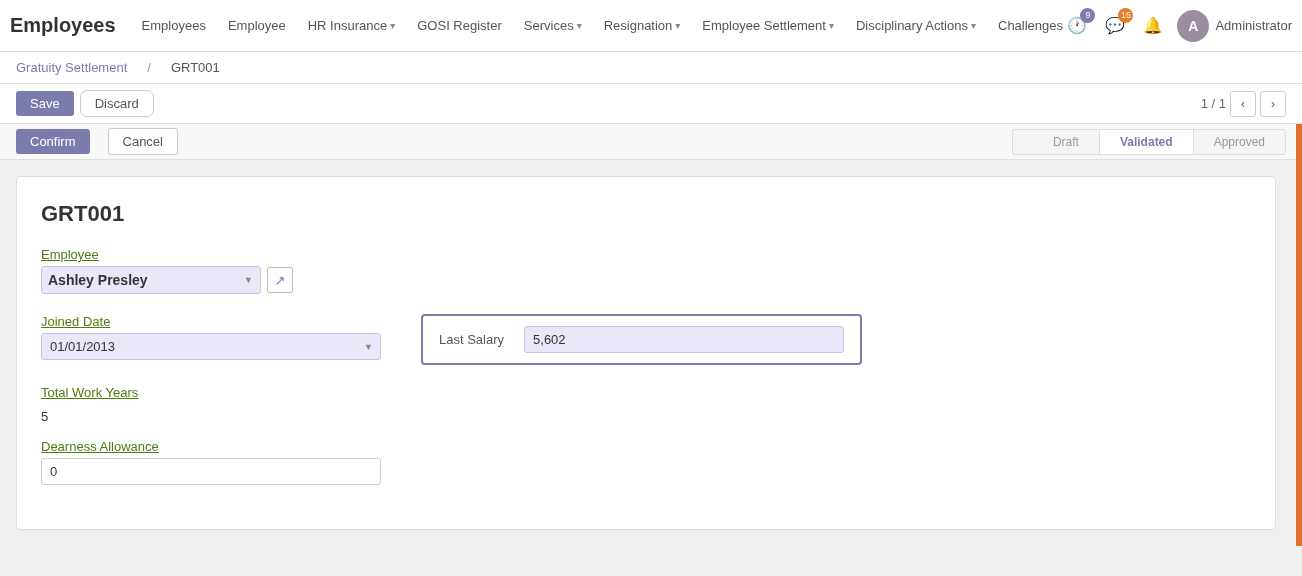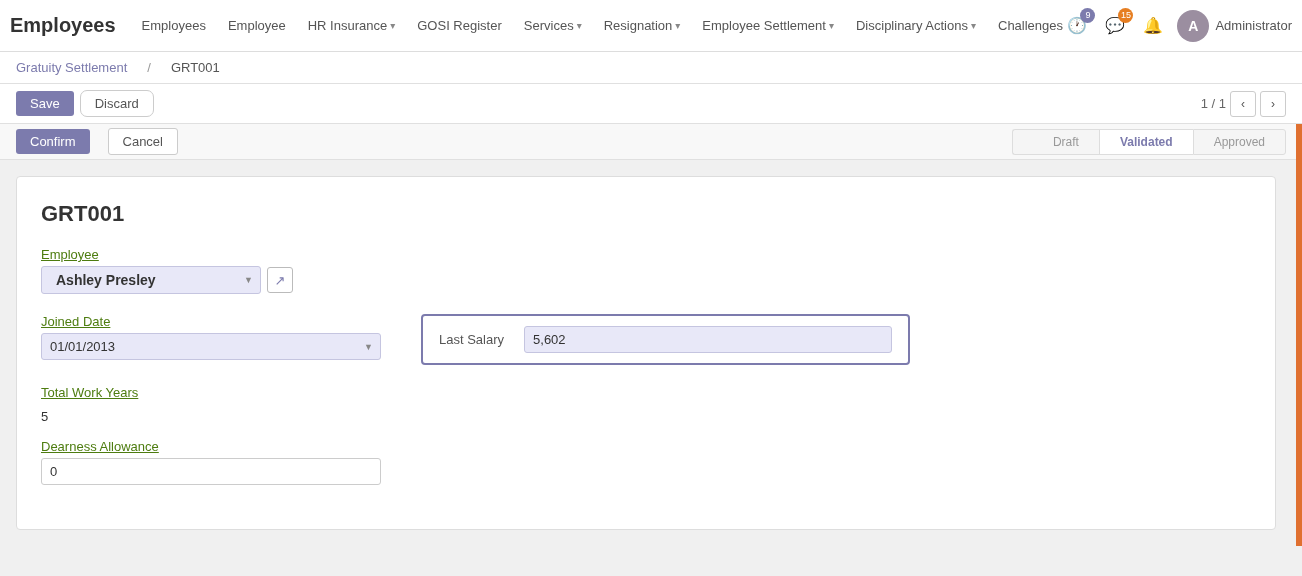--- a/index.html
+++ b/index.html
@@ -262,21 +262,21 @@
     }
     .form-group .field-row {
       display: flex;
       align-items: center;
       gap: 6px;
     }
     .form-select {
       background: #e8e8f8;
       border: 1px solid #c5c5e0;
       border-radius: 3px;
-      padding: 5px 24px 5px 14px;
+      padding: 5px 24px 5px 6px;
       font-size: 14px;
       font-weight: bold;
       color: #333;
       min-width: 220px;
       appearance: none;
       cursor: pointer;
     }
     .form-input {
       background: #e8e8f8;
       border: 1px solid #c5c5e0;
@@ -308,21 +308,21 @@
       color: #555;
       white-space: nowrap;
     }
     .last-salary-input {
       background: #e8e8f8;
       border: 1px solid #c5c5e0;
       border-radius: 3px;
       padding: 5px 8px;
       font-size: 13px;
       color: #333;
-      width: 368px;
+      width: 320px;
     }
     .external-link-btn {
       background: none;
       border: 1px solid #bbb;
       border-radius: 3px;
       width: 26px;
       height: 26px;
       display: flex;
       align-items: center;
       justify-content: center;

